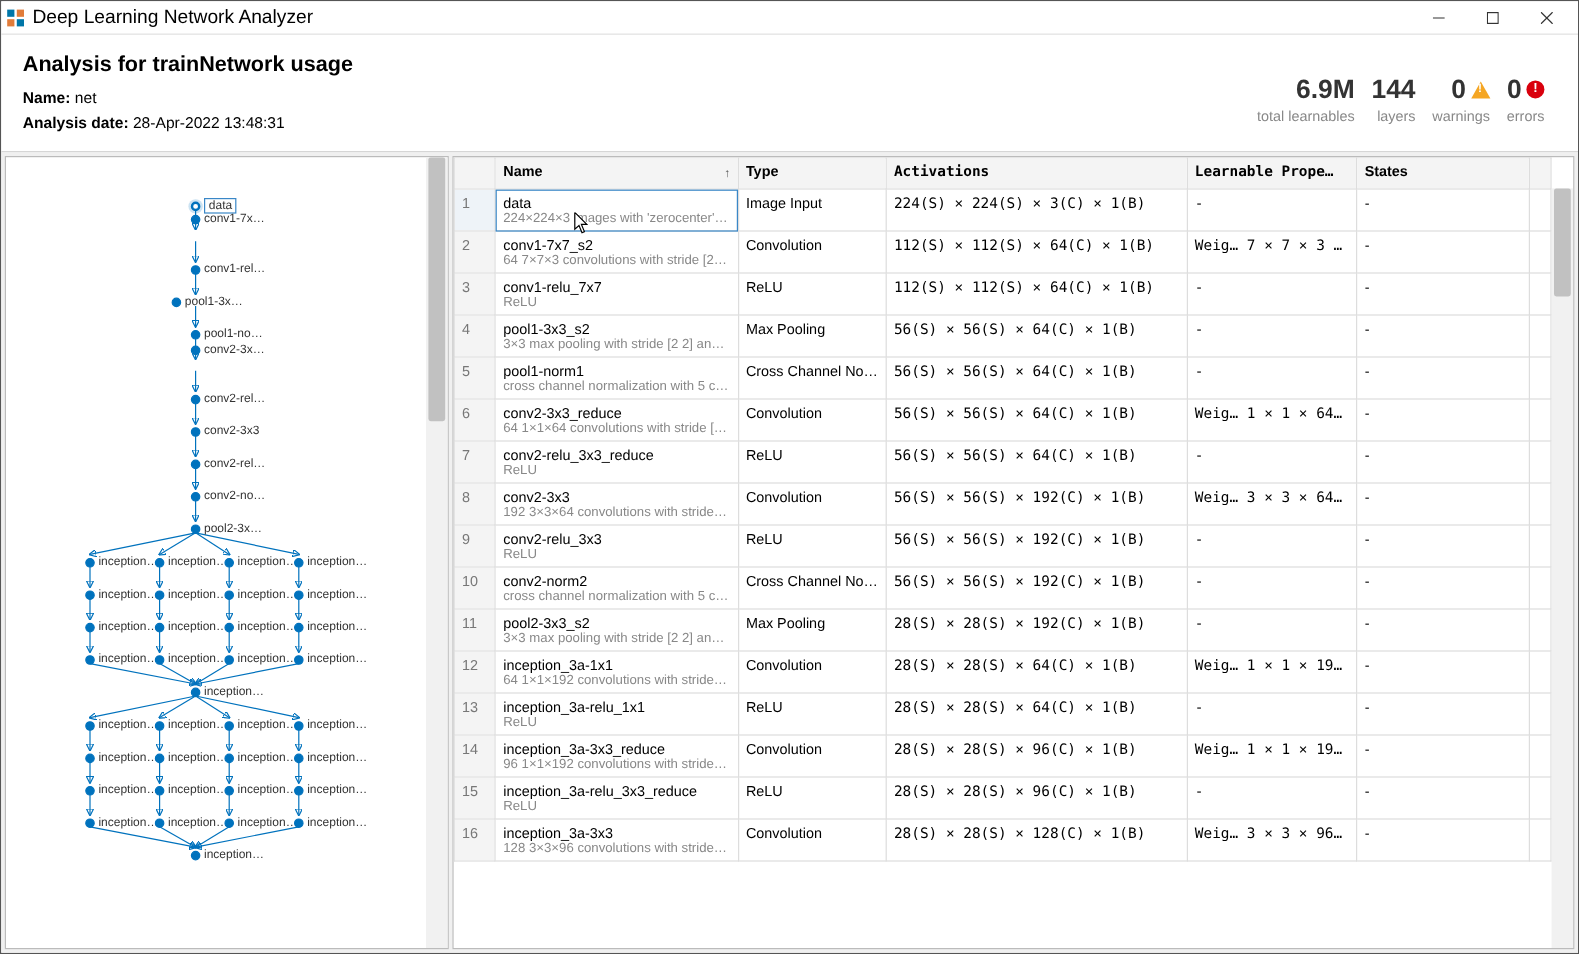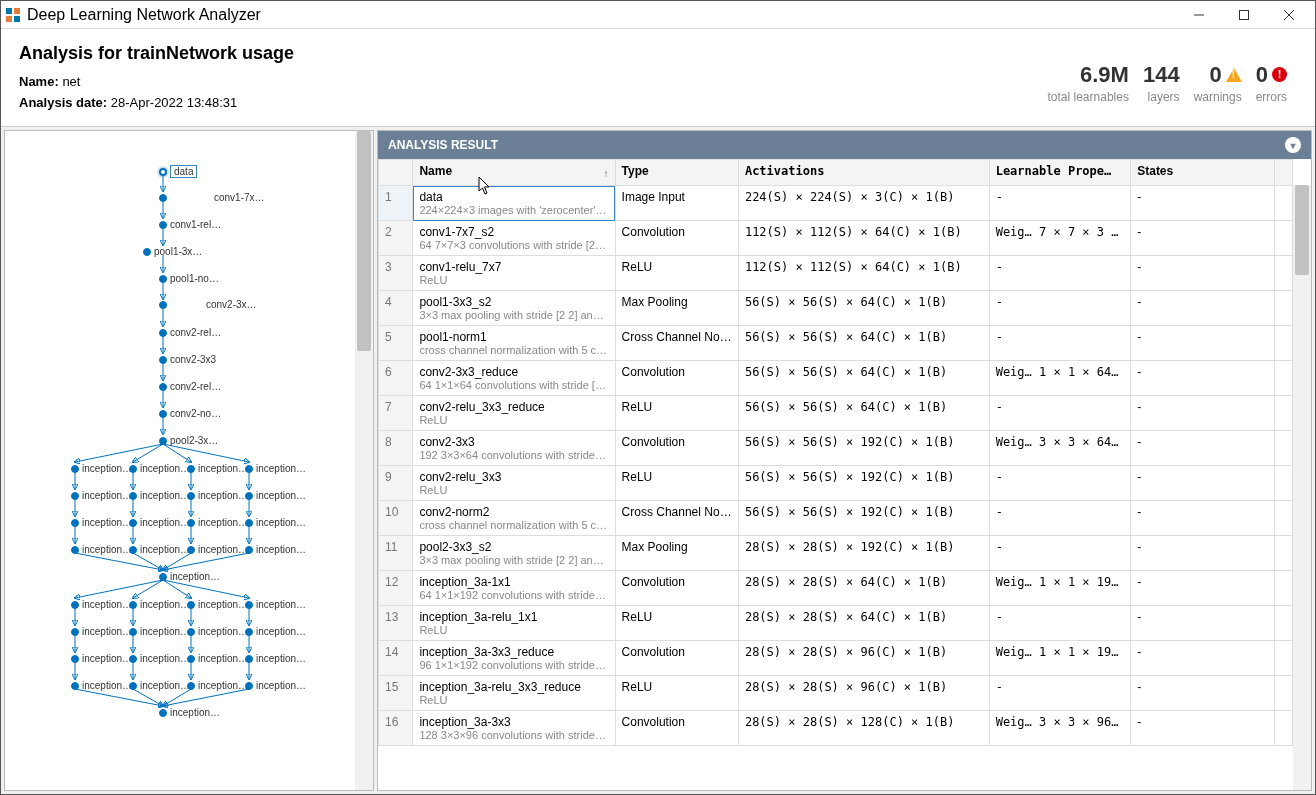--- a/index.html
+++ b/index.html
@@ -310,37 +310,37 @@
           <path d="M244,531 L244,548"></path>
           <path d="M70,558 L158,575"></path>
           <path d="M128,558 L158,575"></path>
           <path d="M186,558 L158,575"></path>
           <path d="M244,558 L158,575"></path>
         </svg>
     <div class="node selected" style="left: 154px; top: 34px;">
           <span class="dot"></span>
           <span class="lbl">data</span>
         </div>
-        <div class="node" style="left: 154px; top: 61px; gap: 44px;">
+        <div class="node" style="left: 154px; top: 46px;">
           <span class="dot"></span>
           <span class="lbl">conv1-7x…</span>
         </div>
         <div class="node" style="left: 154px; top: 88px;">
           <span class="dot"></span>
           <span class="lbl">conv1-rel…</span>
         </div>
         <div class="node" style="left: 138px; top: 115px;">
           <span class="dot"></span>
           <span class="lbl">pool1-3x…</span>
         </div>
         <div class="node" style="left: 154px; top: 142px;">
           <span class="dot"></span>
           <span class="lbl">pool1-no…</span>
         </div>
-        <div class="node" style="left: 154px; top: 168px; gap: 36px;">
+        <div class="node" style="left: 154px; top: 155px;">
           <span class="dot"></span>
           <span class="lbl">conv2-3x…</span>
         </div>
         <div class="node" style="left: 154px; top: 196px;">
           <span class="dot"></span>
           <span class="lbl">conv2-rel…</span>
         </div>
         <div class="node" style="left: 154px; top: 223px;">
           <span class="dot"></span>
           <span class="lbl">conv2-3x3</span>
@@ -493,25 +493,20 @@
           <span class="dot"></span>
           <span class="lbl">inception…</span>
         </div>
       </div>
     <div class="graph-scroll">
         <div class="thumb"></div>
       </div>
   </div>
 
   <div class="table-panel">
-    <div class="table-title">
-      <span>ANALYSIS RESULT</span>
-      <span class="sp"></span>
-      <span class="down-circle">▾</span>
-    </div>
     <div class="grid-wrap">
       <table class="grid">
         <thead>
           <tr>
             <th class="col-idx"></th>
             <th class="col-name"><span>Name</span><span class="sort-arrow">↑</span></th>
             <th class="col-type">Type</th>
             <th class="col-act">Activations</th>
             <th class="col-learn">Learnable Prope…</th>
             <th class="col-states">States</th>

